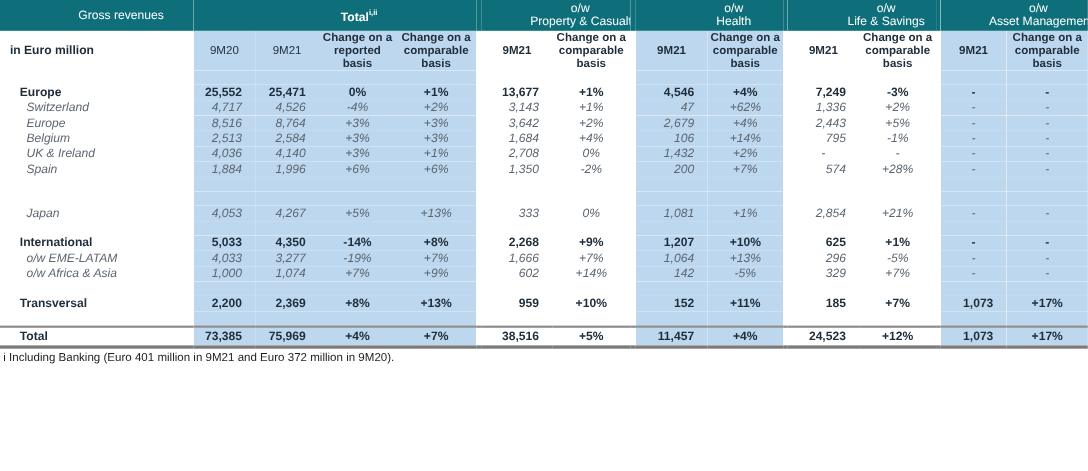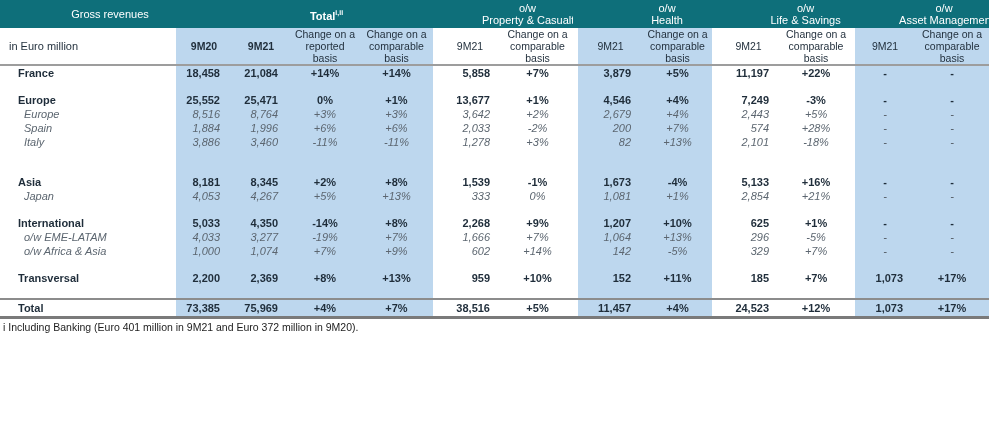--- a/index.html
+++ b/index.html
@@ -8,23 +8,23 @@
   th,td{padding:0;overflow:hidden;white-space:nowrap;}
 
   
   tr.band th{background:#0E6F7A;color:#ffffff;font-weight:400;font-size:11px;height:28px;
              text-align:center;vertical-align:middle;line-height:12px;padding-left:44px;}
   tr.band .tb{font-weight:700;}
   tr.band sup{font-size:7px;font-weight:700;}
 
   
   tr.colhead th{font-size:10.5px;height:32px;vertical-align:middle;text-align:center;
-                font-weight:400;color:#1f2d3a;line-height:12px;white-space:normal;padding:0 3px;}
+                font-weight:700;color:#1f2d3a;line-height:12px;white-space:normal;padding:0 3px;}
   tr.colhead th.lbl{text-align:left;padding-left:9px;font-size:11px;white-space:nowrap;margin-top:41px;}
-  tr.colhead th.b{font-weight:700;}
+  tr.colhead th.b{font-weight:400;}
 
   .blue{background:#BDD7EE;}
   .gap{background:#ffffff;}
 
   
   tr.data td{font-size:11px;height:14px;vertical-align:middle;line-height:13px;color:#1f2d3a;}
   tr.section td{font-weight:700;}
   tr.sub td{font-style:italic;font-weight:400;color:#5c6670;}
   tr.spacer td{height:13px;}
   tr.first td{border-top:2px solid #9d9d9d;}
@@ -101,39 +101,20 @@
       <th class="blue">Change on a comparable basis</th>
       <th class="gap"></th>
       <th>9M21</th>
       <th>Change on a comparable basis</th>
       <th class="gap"></th>
       <th class="blue">9M21</th>
       <th class="blue">Change on a comparable basis</th>
     </tr>
   </thead>
   <tbody id="tbody">
-      <tr class="data section first">
-        <td class="lbl">France</td>
-        <td class="blue num">18,458</td>
-        <td class="blue num">21,084</td>
-        <td class="blue pct">+14%</td>
-        <td class="blue pct">+14%</td>
-        <td class="gap"></td>
-        <td class="num">5,858</td>
-        <td class="pct">+7%</td>
-        <td class="gap"></td>
-        <td class="blue num">3,879</td>
-        <td class="blue pct">+5%</td>
-        <td class="gap"></td>
-        <td class="num">11,197</td>
-        <td class="pct">+22%</td>
-        <td class="gap"></td>
-        <td class="blue num dash">-</td>
-        <td class="blue pct dash">-</td>
-      </tr>
       <tr class="spacer">
         <td class="lbl"></td>
         <td class="blue num"></td>
         <td class="blue num"></td>
         <td class="blue pct"></td>
         <td class="blue pct"></td>
         <td class="gap"></td>
         <td class="num"></td>
         <td class="pct"></td>
         <td class="gap"></td>
@@ -159,132 +140,151 @@
         <td class="blue num">4,546</td>
         <td class="blue pct">+4%</td>
         <td class="gap"></td>
         <td class="num">7,249</td>
         <td class="pct">-3%</td>
         <td class="gap"></td>
         <td class="blue num dash">-</td>
         <td class="blue pct dash">-</td>
       </tr>
       <tr class="data sub">
+        <td class="lbl">Switzerland</td>
+        <td class="blue num">4,717</td>
+        <td class="blue num">4,526</td>
+        <td class="blue pct">-4%</td>
+        <td class="blue pct">+2%</td>
+        <td class="gap"></td>
+        <td class="num">3,143</td>
+        <td class="pct">+1%</td>
+        <td class="gap"></td>
+        <td class="blue num">47</td>
+        <td class="blue pct">+62%</td>
+        <td class="gap"></td>
+        <td class="num">1,336</td>
+        <td class="pct">+2%</td>
+        <td class="gap"></td>
+        <td class="blue num dash">-</td>
+        <td class="blue pct dash">-</td>
+      </tr>
+      <tr class="data sub">
         <td class="lbl">Europe</td>
         <td class="blue num">8,516</td>
         <td class="blue num">8,764</td>
         <td class="blue pct">+3%</td>
         <td class="blue pct">+3%</td>
         <td class="gap"></td>
         <td class="num">3,642</td>
         <td class="pct">+2%</td>
         <td class="gap"></td>
         <td class="blue num">2,679</td>
         <td class="blue pct">+4%</td>
         <td class="gap"></td>
         <td class="num">2,443</td>
         <td class="pct">+5%</td>
         <td class="gap"></td>
         <td class="blue num dash">-</td>
         <td class="blue pct dash">-</td>
       </tr>
       <tr class="data sub">
+        <td class="lbl">Belgium</td>
+        <td class="blue num">2,513</td>
+        <td class="blue num">2,584</td>
+        <td class="blue pct">+3%</td>
+        <td class="blue pct">+3%</td>
+        <td class="gap"></td>
+        <td class="num">1,684</td>
+        <td class="pct">+4%</td>
+        <td class="gap"></td>
+        <td class="blue num">106</td>
+        <td class="blue pct">+14%</td>
+        <td class="gap"></td>
+        <td class="num">795</td>
+        <td class="pct">-1%</td>
+        <td class="gap"></td>
+        <td class="blue num dash">-</td>
+        <td class="blue pct dash">-</td>
+      </tr>
+      <tr class="data sub">
+        <td class="lbl">UK &amp; Ireland</td>
+        <td class="blue num">4,036</td>
+        <td class="blue num">4,140</td>
+        <td class="blue pct">+3%</td>
+        <td class="blue pct">+1%</td>
+        <td class="gap"></td>
+        <td class="num">2,708</td>
+        <td class="pct">0%</td>
+        <td class="gap"></td>
+        <td class="blue num">1,432</td>
+        <td class="blue pct">+2%</td>
+        <td class="gap"></td>
+        <td class="num dash">-</td>
+        <td class="pct dash">-</td>
+        <td class="gap"></td>
+        <td class="blue num dash">-</td>
+        <td class="blue pct dash">-</td>
+      </tr>
+      <tr class="data sub">
         <td class="lbl">Spain</td>
         <td class="blue num">1,884</td>
         <td class="blue num">1,996</td>
         <td class="blue pct">+6%</td>
         <td class="blue pct">+6%</td>
         <td class="gap"></td>
-        <td class="num">2,033</td>
+        <td class="num">1,350</td>
         <td class="pct">-2%</td>
         <td class="gap"></td>
         <td class="blue num">200</td>
         <td class="blue pct">+7%</td>
         <td class="gap"></td>
         <td class="num">574</td>
         <td class="pct">+28%</td>
         <td class="gap"></td>
         <td class="blue num dash">-</td>
         <td class="blue pct dash">-</td>
       </tr>
-      <tr class="data sub">
-        <td class="lbl">Italy</td>
-        <td class="blue num">3,886</td>
-        <td class="blue num">3,460</td>
-        <td class="blue pct">-11%</td>
-        <td class="blue pct">-11%</td>
-        <td class="gap"></td>
-        <td class="num">1,278</td>
-        <td class="pct">+3%</td>
-        <td class="gap"></td>
-        <td class="blue num">82</td>
-        <td class="blue pct">+13%</td>
-        <td class="gap"></td>
-        <td class="num">2,101</td>
-        <td class="pct">-18%</td>
-        <td class="gap"></td>
-        <td class="blue num dash">-</td>
-        <td class="blue pct dash">-</td>
-      </tr>
-      <tr class="spacer">
-        <td class="lbl"></td>
-        <td class="blue num"></td>
-        <td class="blue num"></td>
-        <td class="blue pct"></td>
-        <td class="blue pct"></td>
-        <td class="gap"></td>
-        <td class="num"></td>
-        <td class="pct"></td>
-        <td class="gap"></td>
-        <td class="blue num"></td>
-        <td class="blue pct"></td>
-        <td class="gap"></td>
-        <td class="num"></td>
-        <td class="pct"></td>
-        <td class="gap"></td>
-        <td class="blue num"></td>
-        <td class="blue pct"></td>
-      </tr>
-      <tr class="spacer">
-        <td class="lbl"></td>
-        <td class="blue num"></td>
-        <td class="blue num"></td>
-        <td class="blue pct"></td>
-        <td class="blue pct"></td>
-        <td class="gap"></td>
-        <td class="num"></td>
-        <td class="pct"></td>
-        <td class="gap"></td>
-        <td class="blue num"></td>
-        <td class="blue pct"></td>
-        <td class="gap"></td>
-        <td class="num"></td>
-        <td class="pct"></td>
-        <td class="gap"></td>
-        <td class="blue num"></td>
-        <td class="blue pct"></td>
-      </tr>
-      <tr class="data section">
-        <td class="lbl">Asia</td>
-        <td class="blue num">8,181</td>
-        <td class="blue num">8,345</td>
-        <td class="blue pct">+2%</td>
-        <td class="blue pct">+8%</td>
-        <td class="gap"></td>
-        <td class="num">1,539</td>
-        <td class="pct">-1%</td>
-        <td class="gap"></td>
-        <td class="blue num">1,673</td>
-        <td class="blue pct">-4%</td>
-        <td class="gap"></td>
-        <td class="num">5,133</td>
-        <td class="pct">+16%</td>
-        <td class="gap"></td>
-        <td class="blue num dash">-</td>
-        <td class="blue pct dash">-</td>
+      <tr class="spacer">
+        <td class="lbl"></td>
+        <td class="blue num"></td>
+        <td class="blue num"></td>
+        <td class="blue pct"></td>
+        <td class="blue pct"></td>
+        <td class="gap"></td>
+        <td class="num"></td>
+        <td class="pct"></td>
+        <td class="gap"></td>
+        <td class="blue num"></td>
+        <td class="blue pct"></td>
+        <td class="gap"></td>
+        <td class="num"></td>
+        <td class="pct"></td>
+        <td class="gap"></td>
+        <td class="blue num"></td>
+        <td class="blue pct"></td>
+      </tr>
+      <tr class="spacer">
+        <td class="lbl"></td>
+        <td class="blue num"></td>
+        <td class="blue num"></td>
+        <td class="blue pct"></td>
+        <td class="blue pct"></td>
+        <td class="gap"></td>
+        <td class="num"></td>
+        <td class="pct"></td>
+        <td class="gap"></td>
+        <td class="blue num"></td>
+        <td class="blue pct"></td>
+        <td class="gap"></td>
+        <td class="num"></td>
+        <td class="pct"></td>
+        <td class="gap"></td>
+        <td class="blue num"></td>
+        <td class="blue pct"></td>
       </tr>
       <tr class="data sub">
         <td class="lbl">Japan</td>
         <td class="blue num">4,053</td>
         <td class="blue num">4,267</td>
         <td class="blue pct">+5%</td>
         <td class="blue pct">+13%</td>
         <td class="gap"></td>
         <td class="num">333</td>
         <td class="pct">0%</td>

